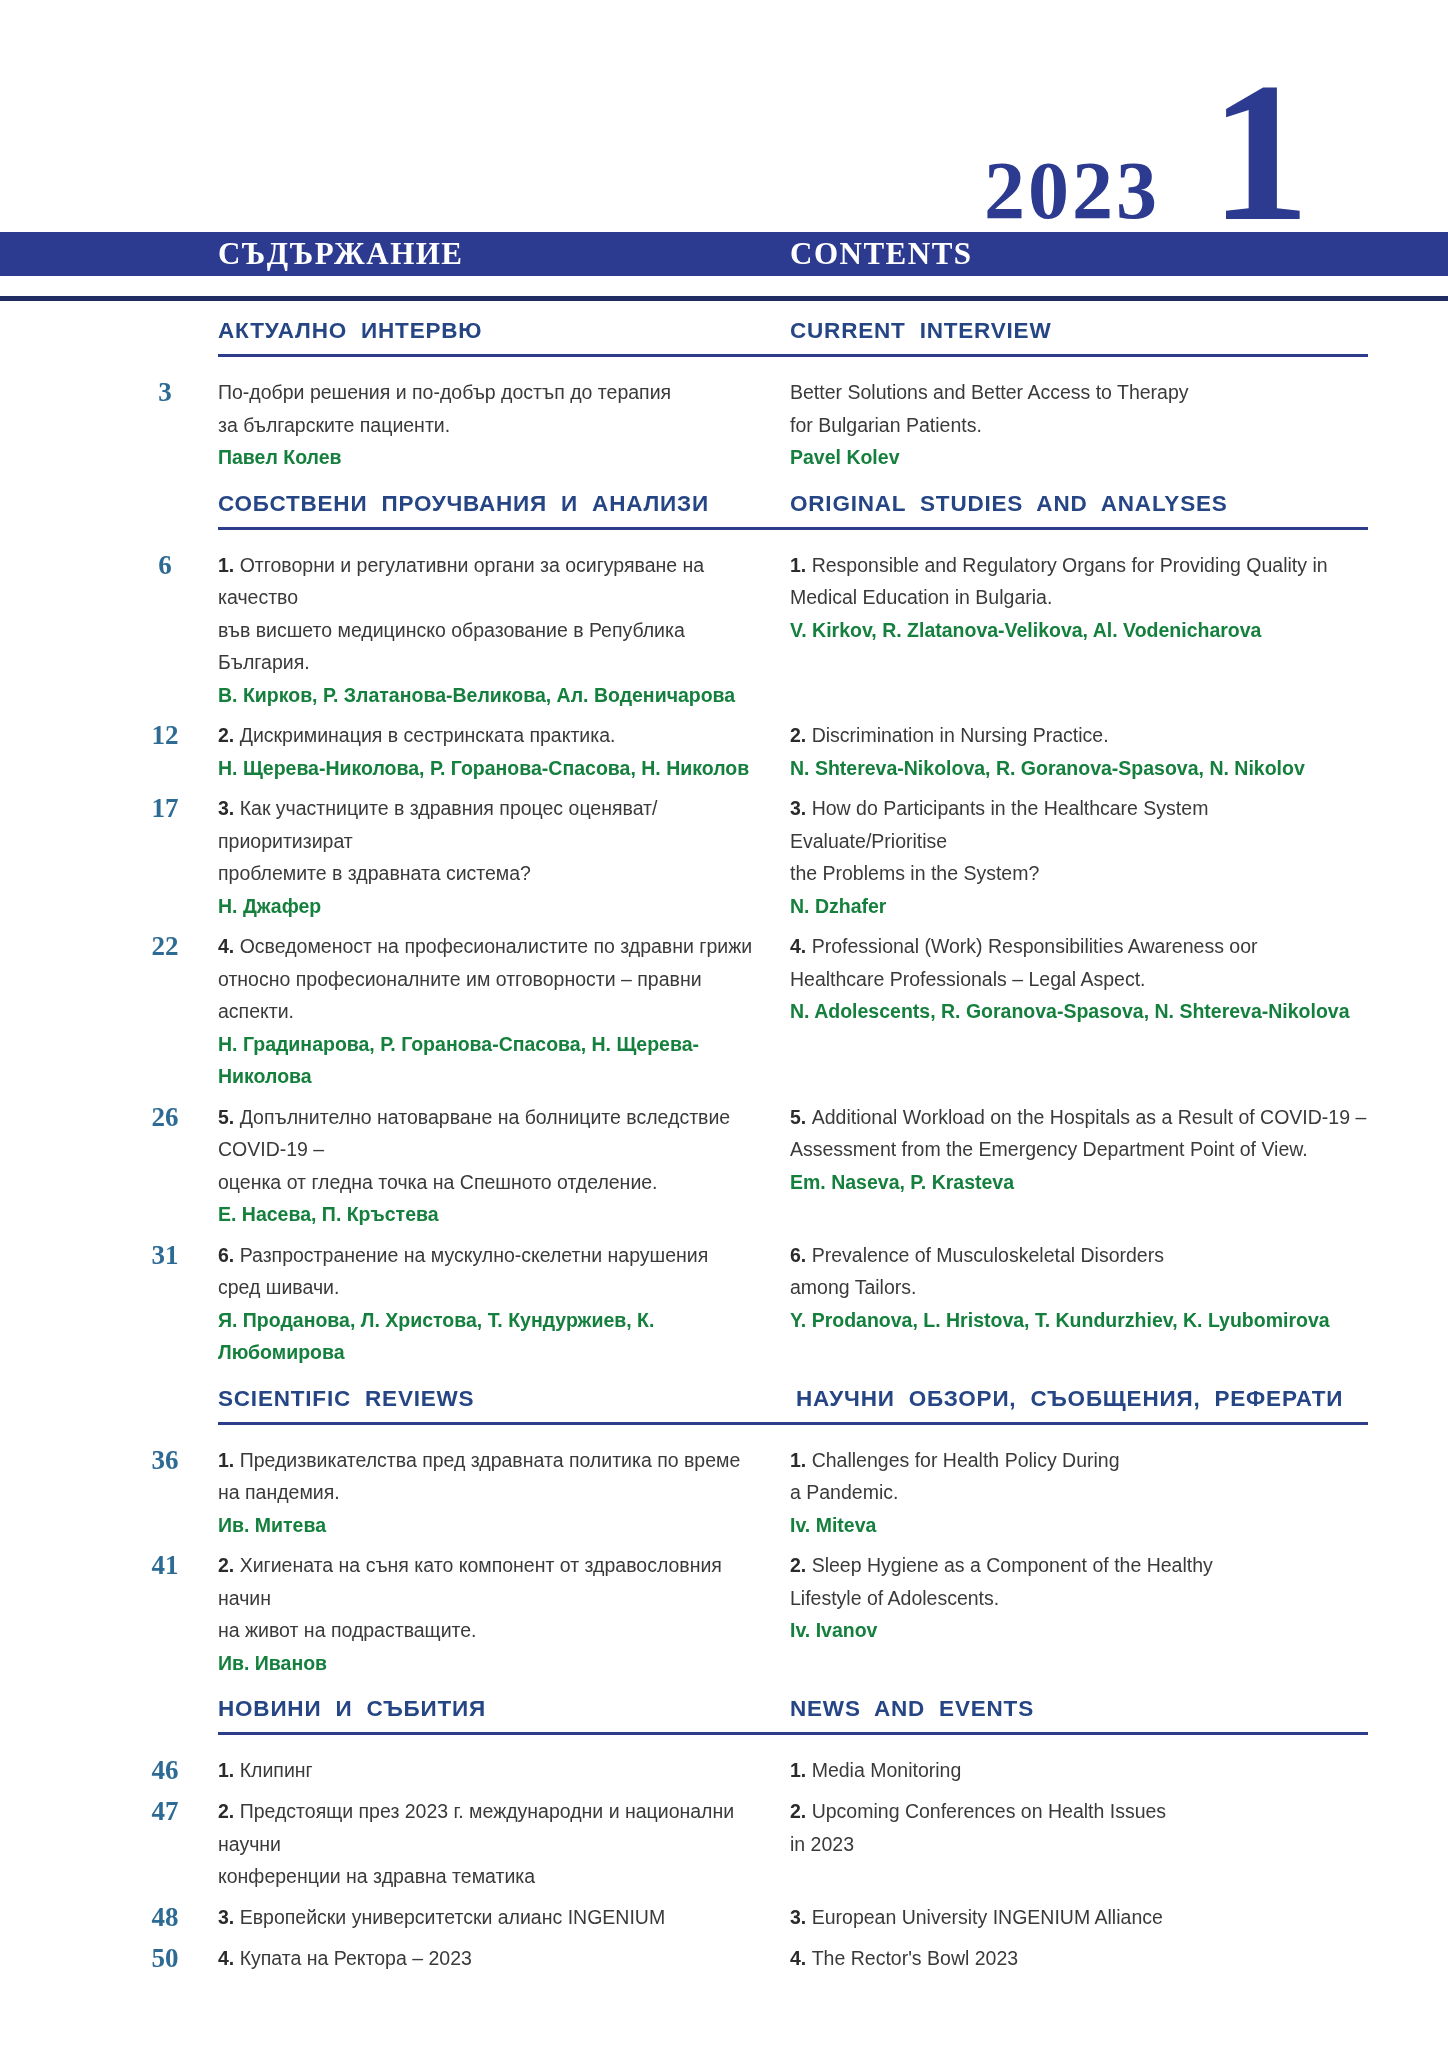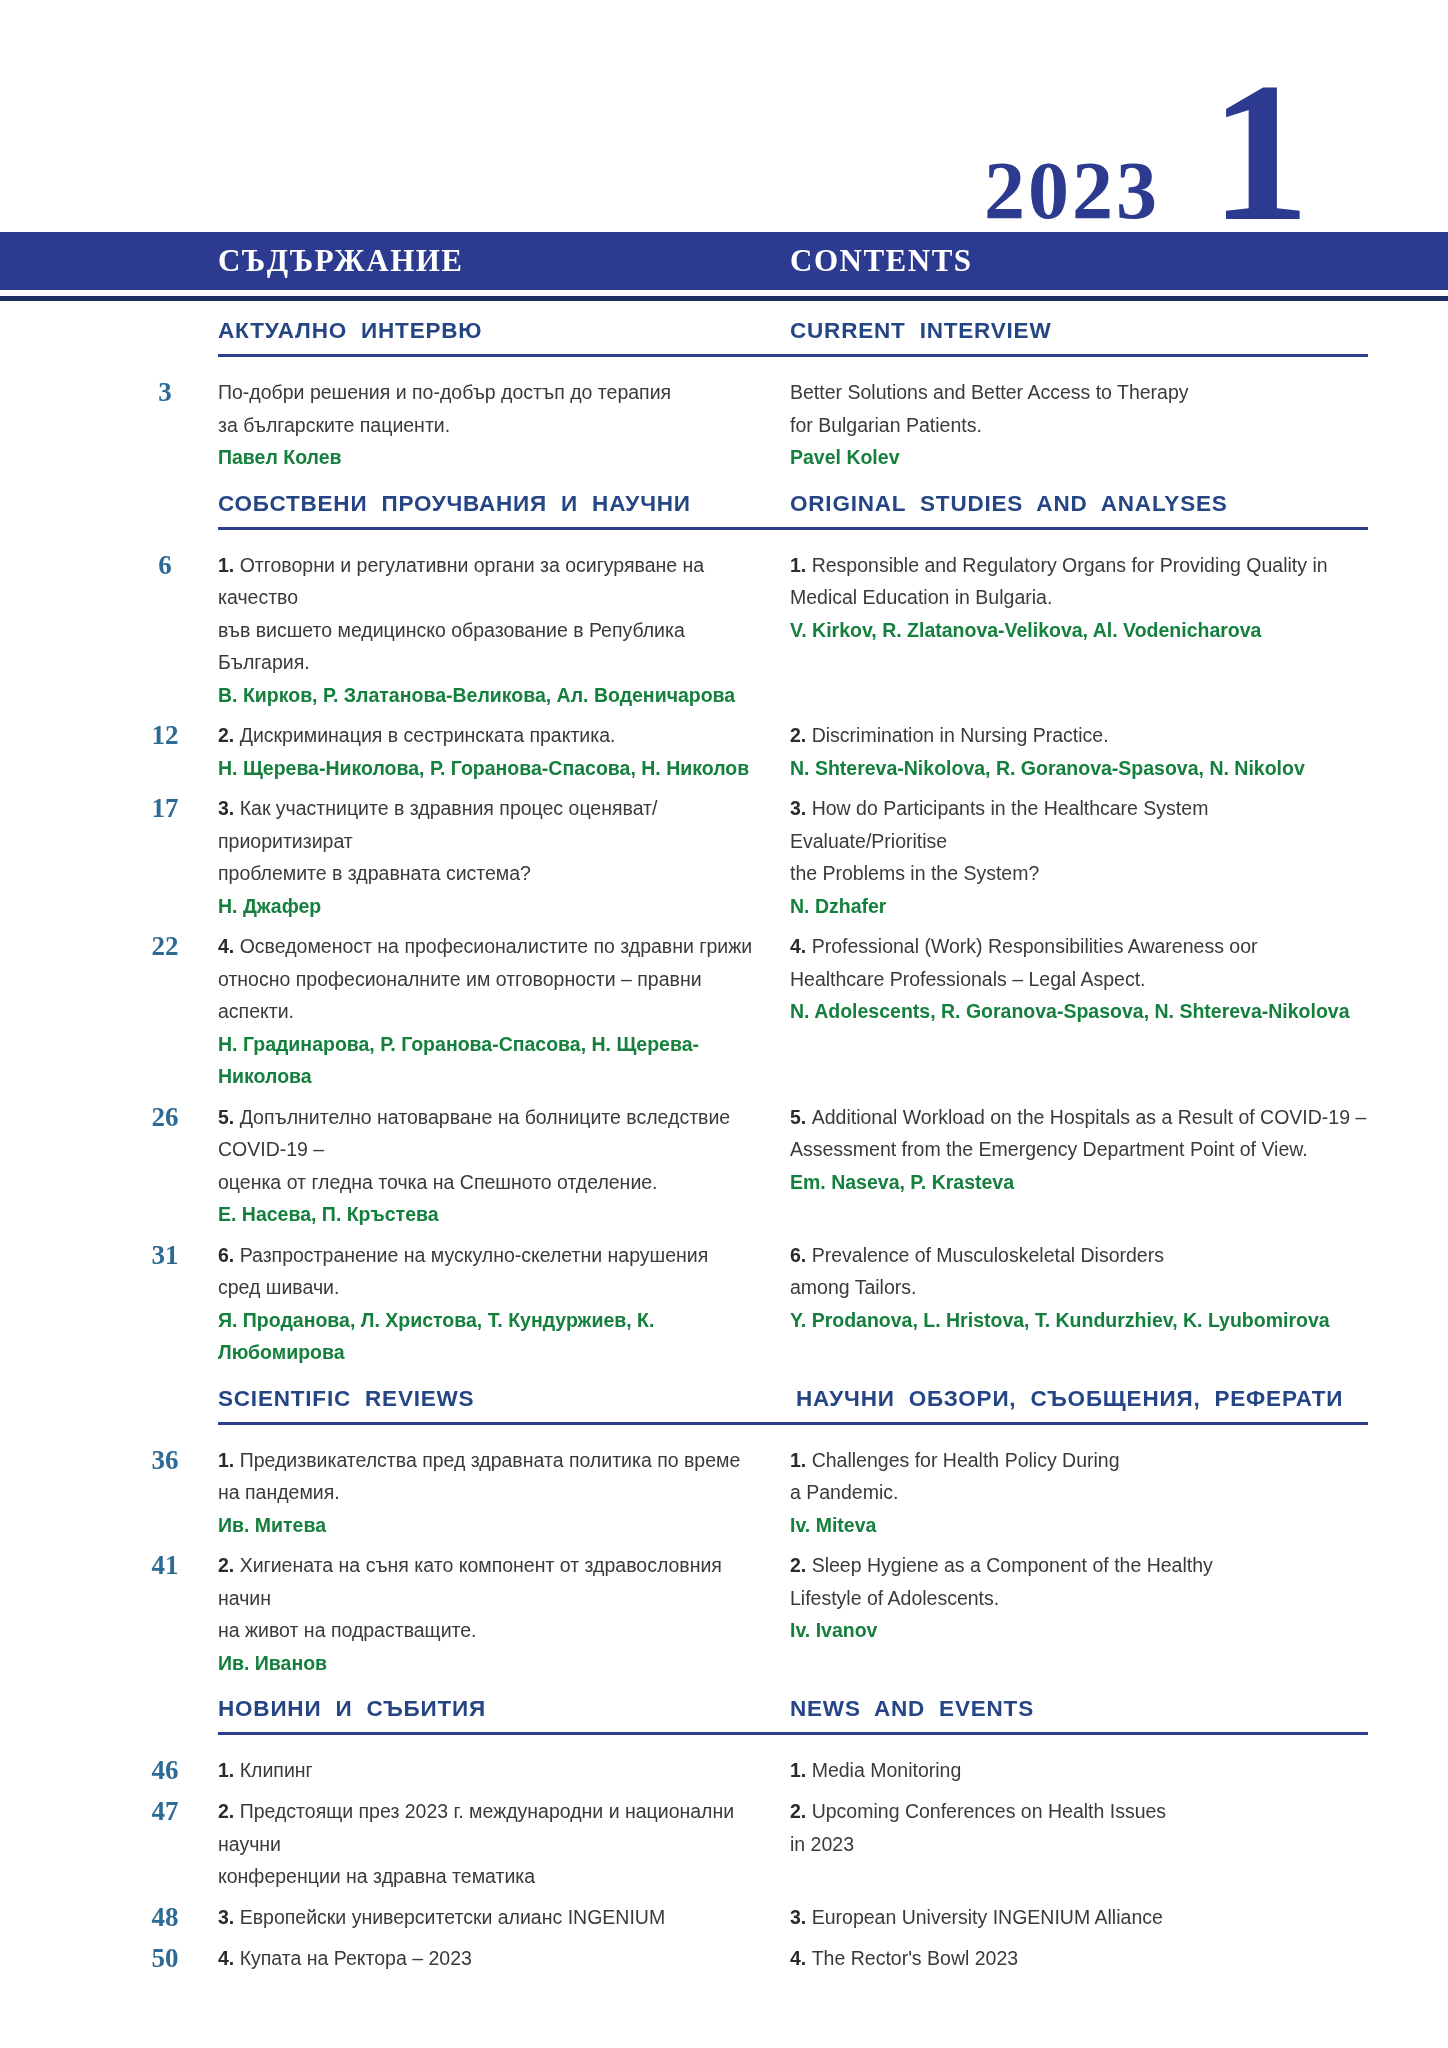--- a/index.html
+++ b/index.html
@@ -26,21 +26,21 @@
     font-weight:bold;font-size:82px;line-height:82px;letter-spacing:3px;
     color:var(--bar-blue);
   }
   .issue{
     position:absolute;top:52px;left:1205px;width:110px;text-align:center;
     font-family:"Liberation Serif","DejaVu Serif",serif;
     font-weight:bold;font-size:200px;line-height:200px;
     color:var(--bar-blue);
   }
   .toc-bar{
-    position:absolute;top:232px;left:0;width:100%;height:58px;
+    position:absolute;top:232px;left:0;width:100%;height:44px;
     background:var(--bar-blue);display:flex;align-items:center;
   }
   .toc-bar .bar-label{
     font-family:"Liberation Serif","DejaVu Serif",serif;
     font-weight:600;font-size:31px;color:#ffffff;letter-spacing:1.5px;
   }
   .toc-bar .bar-bg{margin-left:218px;width:572px;}
   .toc-bar .bar-en{flex:1;}
   .bar-underline{
     position:absolute;top:296px;left:0;width:100%;height:5px;
@@ -107,21 +107,21 @@
               <div class="t-line">Better Solutions and Better Access to Therapy</div>
               <div class="t-line">for Bulgarian Patients.</div>
               <div class="t-author">Pavel Kolev</div>
             </div>
   </div>
 </div>
   </section>
 
   <section class="toc-section">
     <div class="sec-head">
-      <h2 class="sec-title bg">СОБСТВЕНИ ПРОУЧВАНИЯ И НАУЧНИ</h2>
+      <h2 class="sec-title bg">СОБСТВЕНИ ПРОУЧВАНИЯ И АНАЛИЗИ</h2>
       <h2 class="sec-title en">ORIGINAL STUDIES AND ANALYSES</h2>
     </div>
     <div class="sec-rule"></div>
     <div class="sec-items">
   <div class="toc-item">
     <div class="pageno">6</div>
     <div class="col bg-col">
               <div class="t-line"><span class="num">1. </span>Отговорни и регулативни органи за осигуряване на качество</div>
               <div class="t-line">във висшето медицинско образование в Република България.</div>
               <div class="t-author">В. Кирков, Р. Златанова-Великова, Ал. Воденичарова</div>

